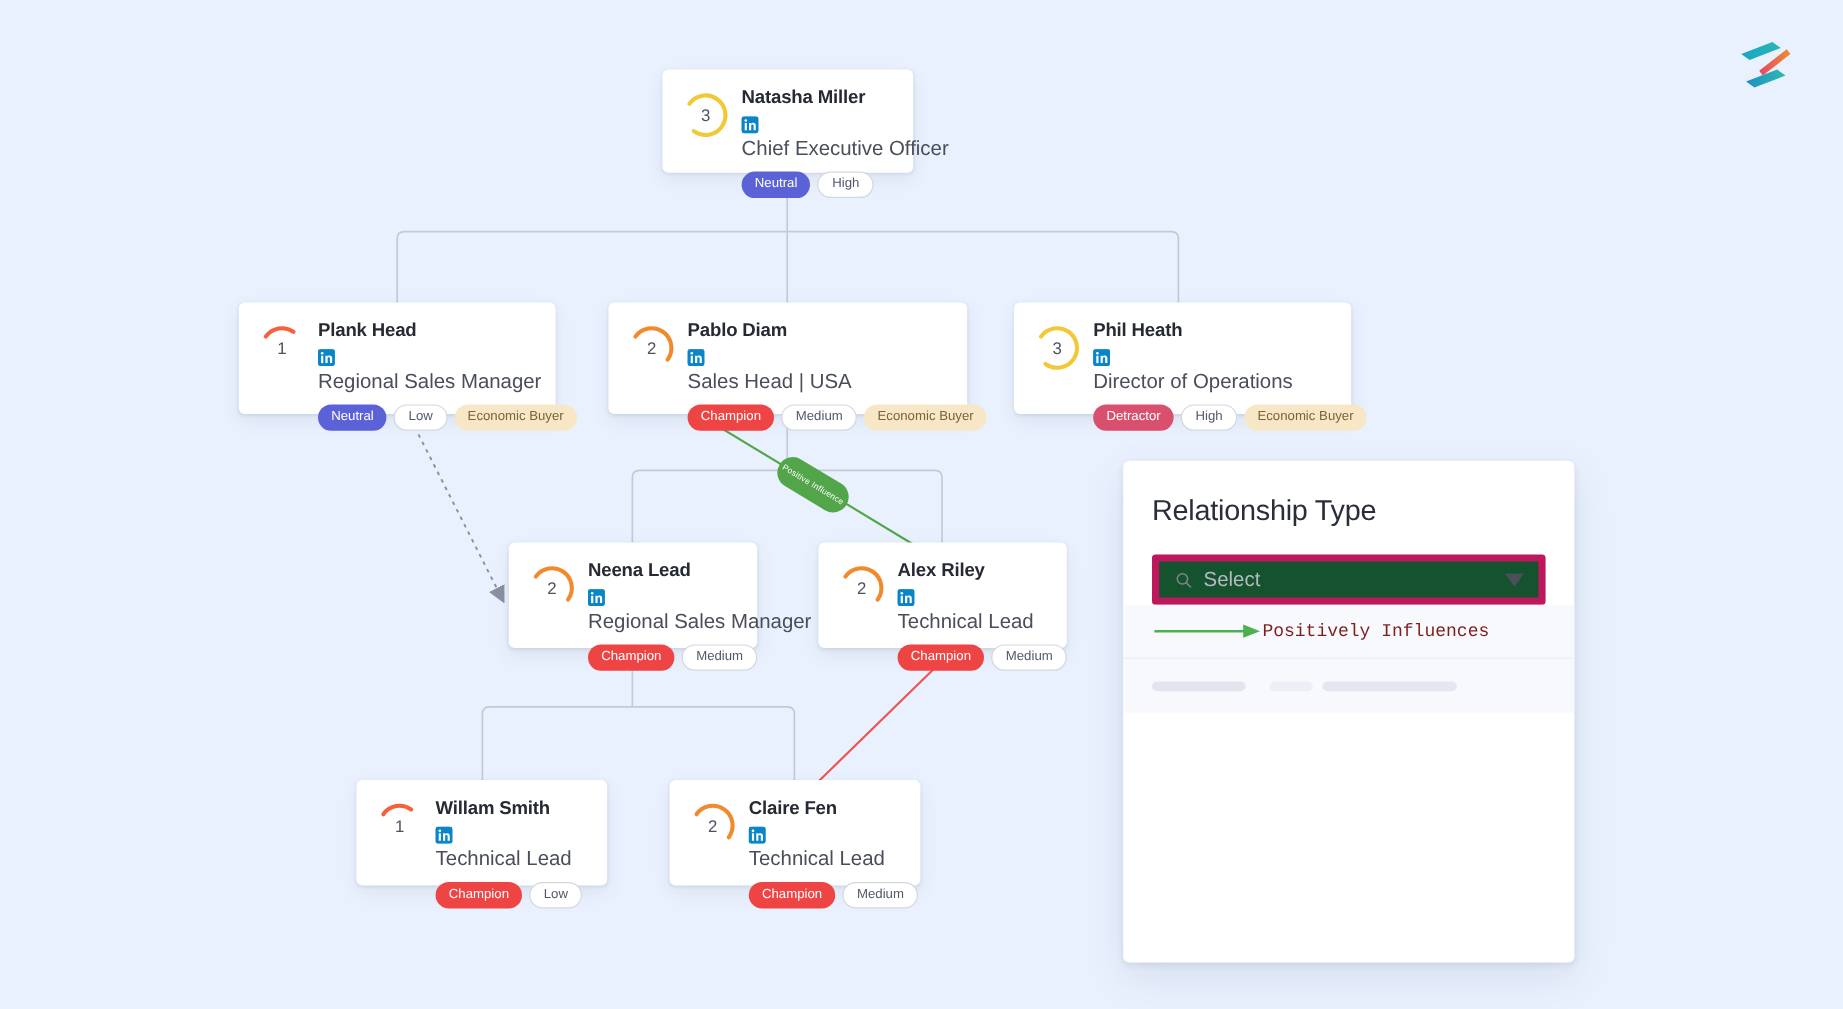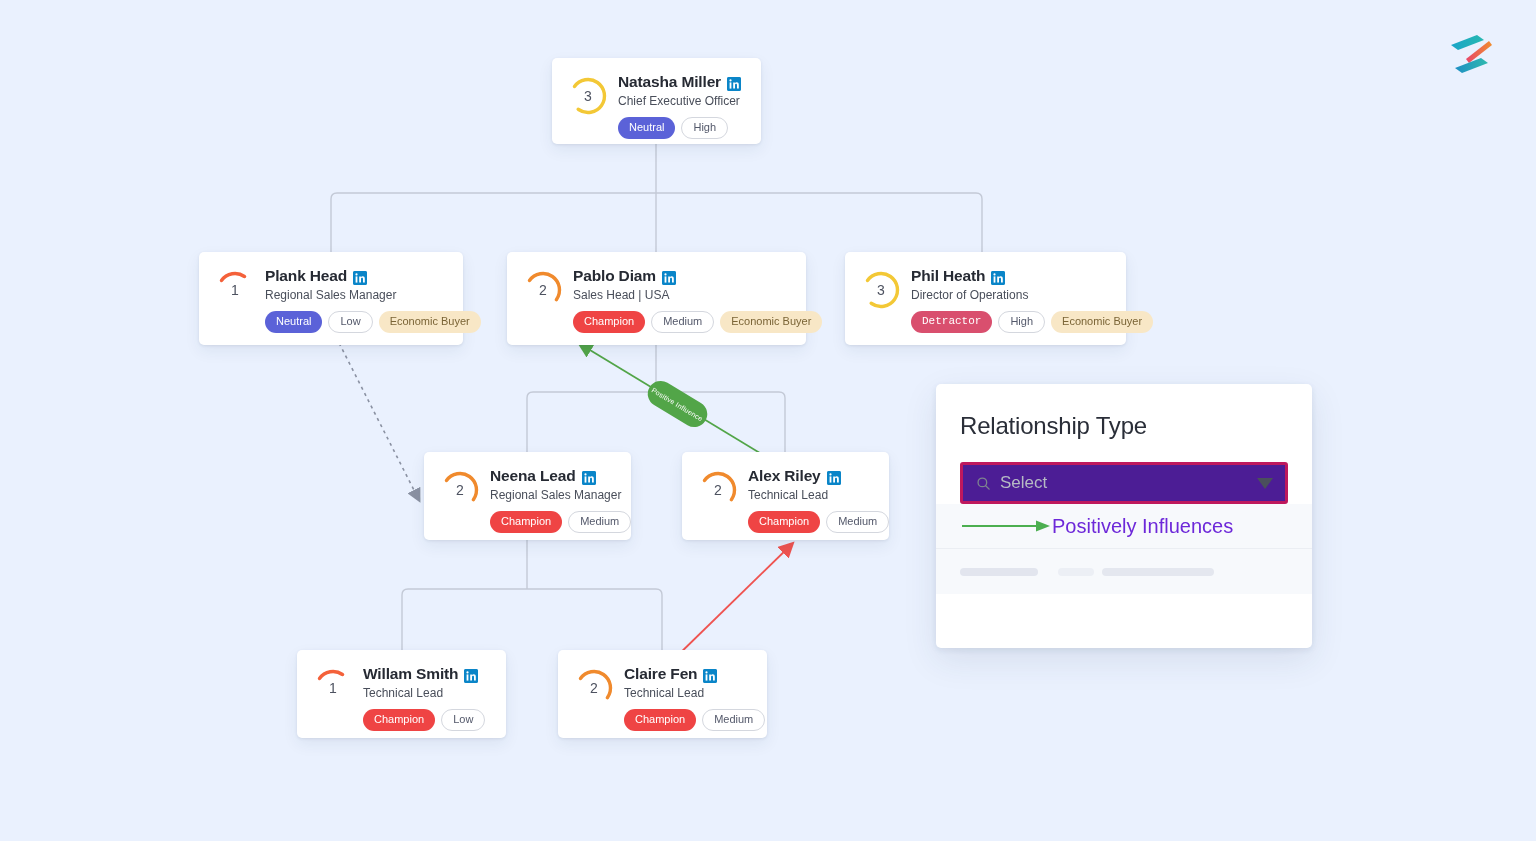--- a/index.html
+++ b/index.html
@@ -32,76 +32,76 @@
     margin-top: 4px;
     margin-right: 10px;
   }
   .gauge svg { position: absolute; inset: 0; display: block; transform: rotate(-90deg); }
   .gauge .gnum {
     position: absolute; inset: 0;
     display: flex; align-items: center; justify-content: center;
     font-size: 14px; color: #4d5260; font-weight: 400;
   }
   .cbody { padding-top: 1px; }
-  .nameline { display: flex; align-items: flex-end; gap: 6px; }
+  .nameline { display: flex; align-items: flex-start; gap: 6px; flex-direction: column; }
   .pname { font-size: 15.5px; font-weight: bold; color: #262a33; letter-spacing: -0.15px; white-space: nowrap; }
   .li-badge {
     width: 14px; height: 14px; border-radius: 2px;
     background: #0a85c8;
     display: inline-flex; align-items: flex-end; justify-content: center;
     position: relative; flex: 0 0 14px;
   }
   .li-badge svg { display:block; }
-  .ptitle { font-size: 12px; color: #494e5a; margin-top: 3px; white-space: nowrap; }
+  .ptitle { font-size: 17px; color: #494e5a; margin-top: 3px; white-space: nowrap; }
   .tags { display: flex; gap: 6px; margin-top: 9px; }
   .tag {
     font-size: 11px; line-height: 1;
     padding: 5px 11px 6px;
     border-radius: 999px;
     white-space: nowrap;
   }
   .tag.solid-neutral { background: #5b62d8; color: #fff; }
   .tag.solid-champion { background: #ef4444; color: #fff; }
-  .tag.solid-detractor { background: #d94f6e; color: #fff; font-family: Liberation Mono, monospace; }
+  .tag.solid-detractor { background: #d94f6e; color: #fff; }
   .tag.outline { background: #fff; border: 1px solid #d4d7de; color: #53586a; padding: 4px 11px 5px; }
   .tag.beige { background: #f8e7c6; color: #7a6436; }
 
   
   #panel {
     position: absolute;
     left: 936px; top: 384px;
-    width: 376px; height: 264px;
+    width: 376px; height: 418px;
     background: #ffffff;
     border-radius: 5px;
     box-shadow: 0 2px 6px rgba(35,55,90,0.09), 0 12px 34px rgba(35,55,90,0.10);
     z-index: 20;
     padding: 28px 24px 0 24px;
   }
   #panel-title { font-size: 24px; color: #2a2e38; letter-spacing: -0.2px; }
   .select-box {
     margin-top: 22px;
     height: 42px;
-    border: 3px solid #be185d;
+    border: 6px solid #be185d;
     border-radius: 3px;
     display: flex; align-items: center;
     padding: 0 12px 0 13px;
-    background: #4c1d95;
+    background: #14532d;
   }
   .select-box .sicon { margin-right: 9px; display:flex; }
   .select-ph { flex: 1; font-size: 17px; color: #b6bac4; }
   .caret { width: 0; height: 0; border-left: 8px solid transparent; border-right: 8px solid transparent; border-top: 11px solid #4a4f5c; }
   .opt-list { background: #f7f9fc; margin: 0 -24px; padding: 0 0 0 0; }
   .opt {
     display: flex; align-items: center;
     height: 45px;
     padding: 0 24px;
     border-bottom: 1px solid #ebeef3;
   }
   .opt .linewrap { width: 92px; flex: 0 0 92px; display: flex; align-items: center; }
-  .opt-label { font-size: 20px; color: #6d28d9; }
+  .opt-label { font-size: 15px; color: #7f1d1d; font-family: Liberation Mono, monospace; }
   .skeleton { display: flex; align-items: center; height: 45px; padding: 0 24px; gap: 0; }
   .sk { height: 8px; border-radius: 6px; background: #e2e5ee; }
   .sk1 { width: 78px; }
   .sk2 { width: 36px; margin-left: 20px; background:#eceff5; }
   .sk3 { width: 112px; margin-left: 8px; background:#e4e7ef; }
 
   
   #logo { position: absolute; right: 38px; top: 28px; width: 56px; height: 58px; z-index: 30; }
 </style>
 </head>

